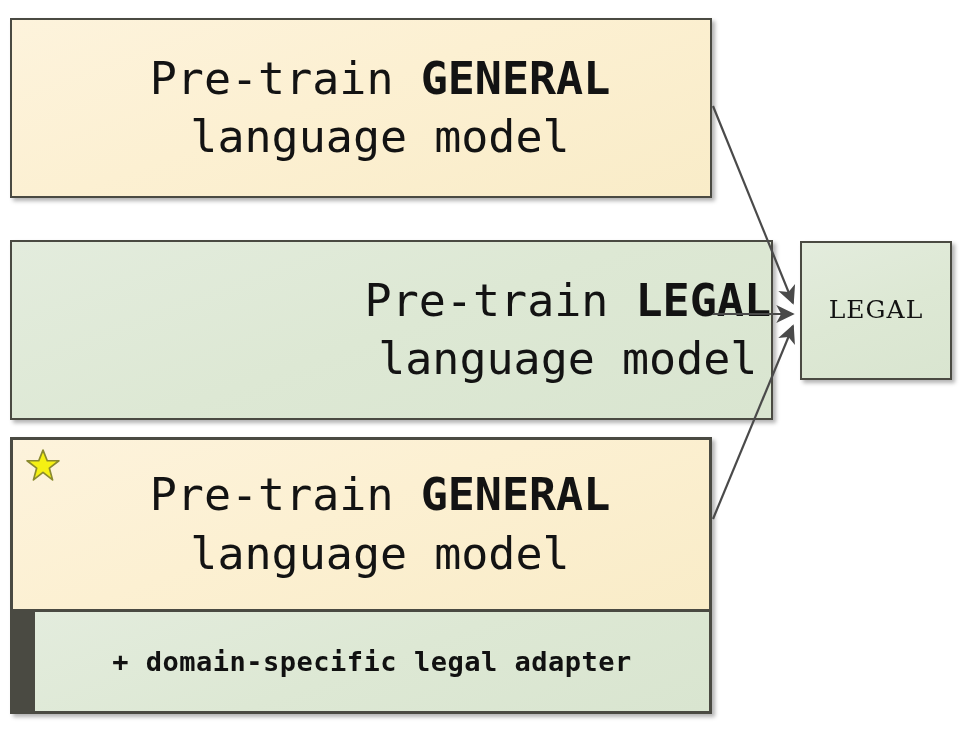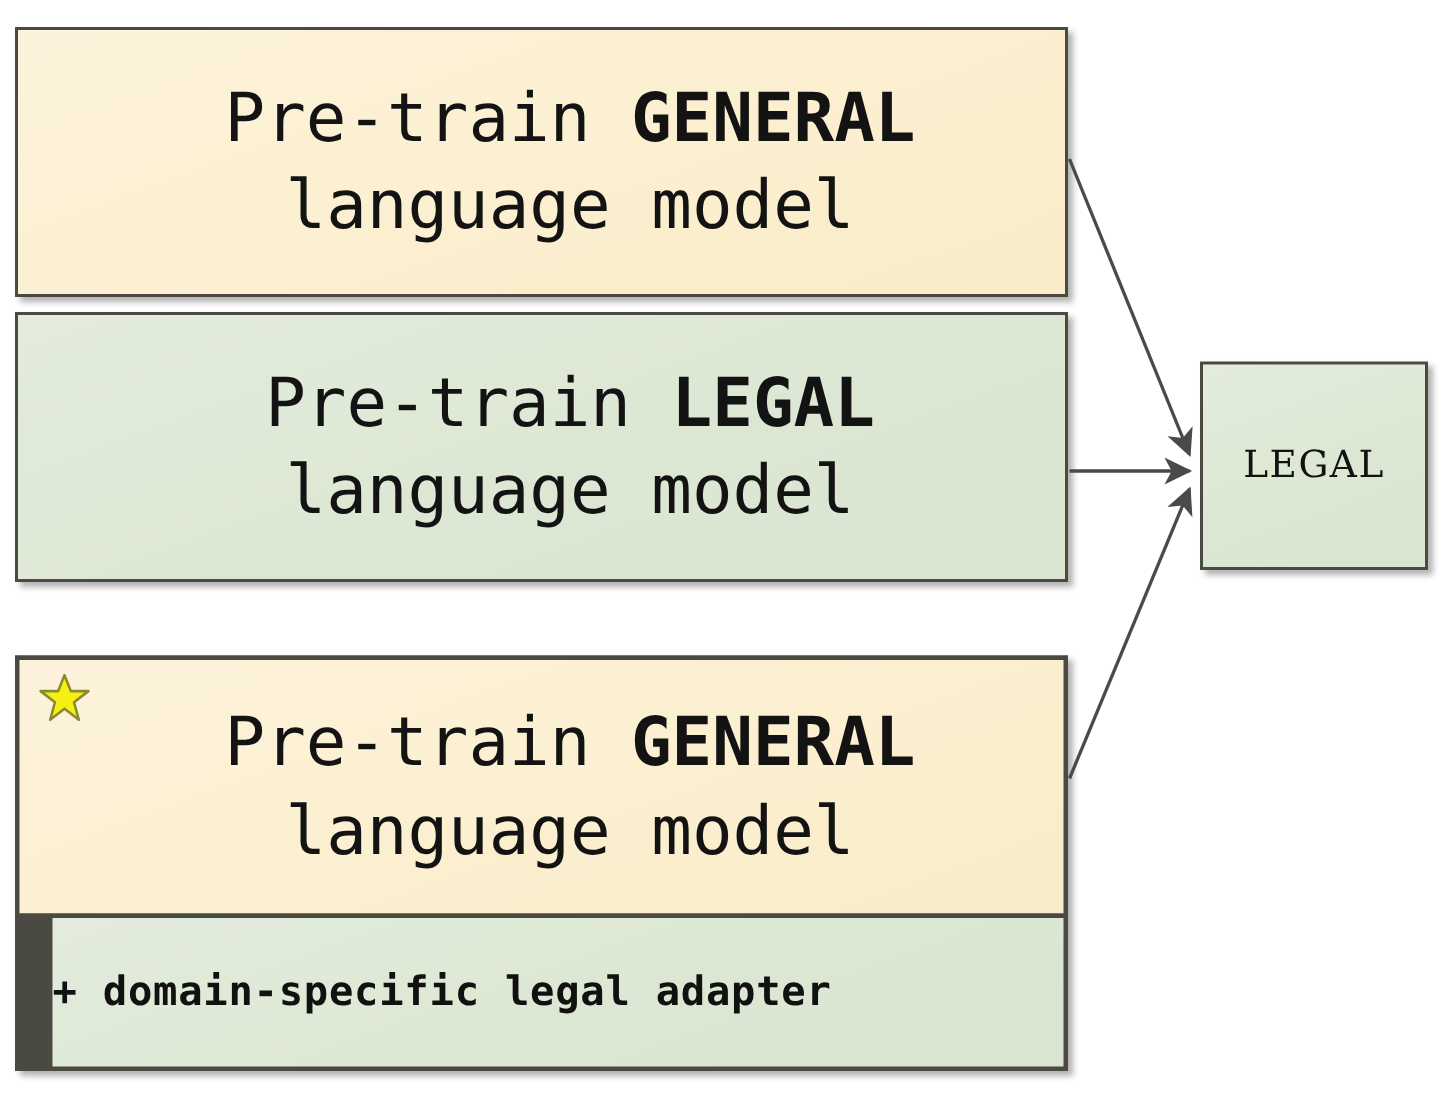--- a/index.html
+++ b/index.html
@@ -59,22 +59,22 @@
   .line .kw {
     font-weight: bold;
   }
 
   
   #box-general-1 {
     left: 10px;  top: 18px;
     width: 702px; height: 180px;
   }
   #box-legal {
-    left: 10px;  top: 208px;
-    width: 702px; height: 180px;
+    left: 10px;  top: 240px;
+    width: 763px; height: 180px; align-items: flex-end;
   }
   
   #box-adapter-group {
     left: 10px;  top: 437px;
     width: 702px; height: 277px;
     border: 3px solid #4a4a42;
     box-shadow: 3px 3px 4px rgba(0,0,0,0.30);
     box-sizing: border-box;
     position: absolute;
     background: #4a4a42;
@@ -87,20 +87,21 @@
     display: flex;
     align-items: center;
     justify-content: center;
     border-bottom: 3px solid #4a4a42;
     box-sizing: border-box;
   }
   #box-adapter-group .half-bottom {
     flex: 1 1 auto;
     display: flex;
     align-items: center;
+    justify-content: center;
     margin-left: 22px;
   }
 
   .adapter-text {
     font-size: 27px;
     font-weight: bold;
     letter-spacing: 0.5px;
     color: #111111;
     font-family: "DejaVu Sans Mono", monospace;
     white-space: nowrap;

